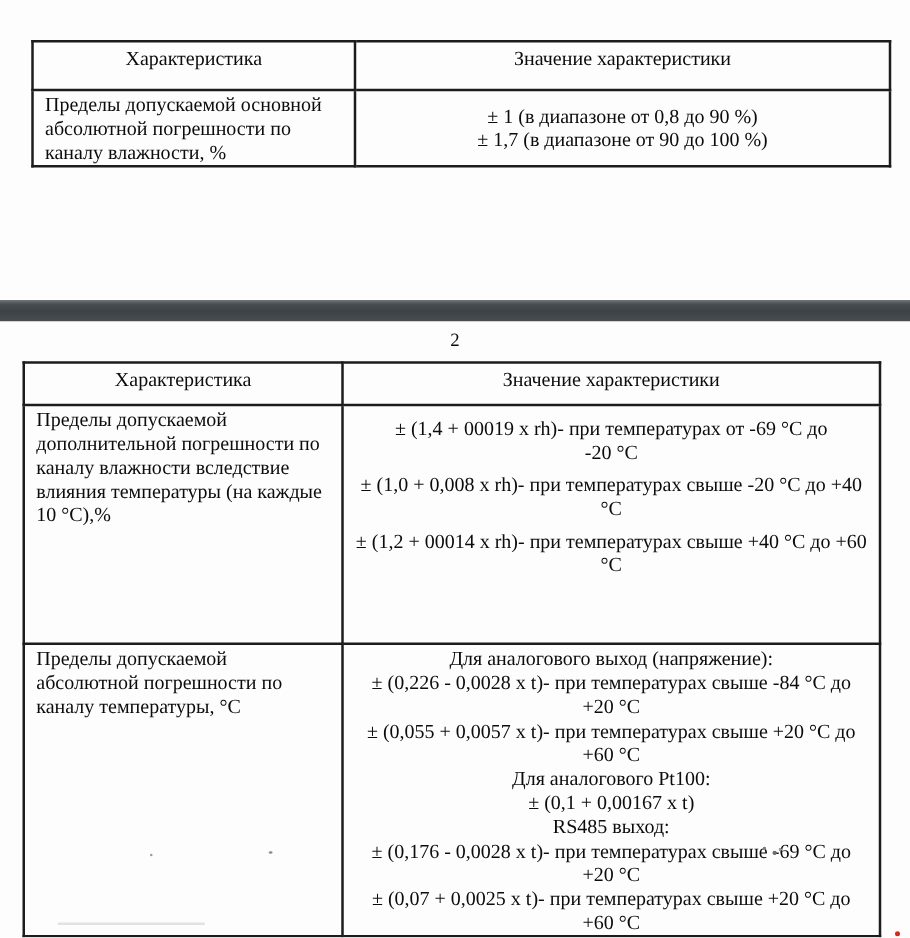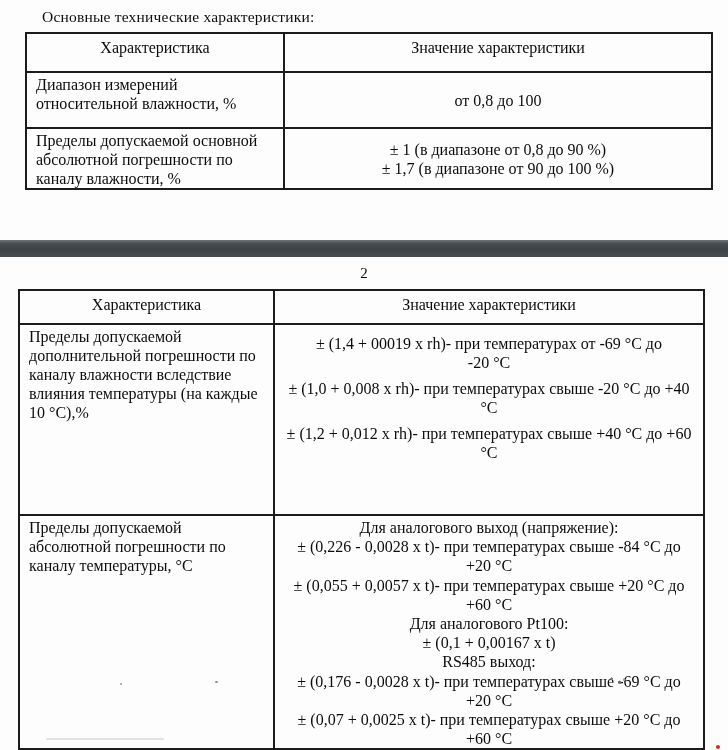--- a/index.html
+++ b/index.html
@@ -72,37 +72,30 @@
       radial-gradient(circle at 90% 40%, #9a9a9a 0 1px, transparent 1.5px);
   }
   .faint-line{left:46px;top:738px;width:118px;height:2px;background:#e2e2e2;border-radius:1px;}
   .red-speck{left:716px;top:745px;width:4px;height:4px;background:#cf2d1a;}
 </style>
 </head>
 <body>
 
 <div class="sheet">
 
-  <div class="doc-title">Основные технические характеристики:</div>
 
   <table class="doc-table t1">
     <colgroup>
         <col class="c-left">
         <col class="c-right">
       </colgroup>
     <tbody>
         <tr class="hdr">
       <td class="hdr-cell">Характеристика</td>
       <td class="hdr-cell">Значение характеристики</td>
-    </tr>
-    <tr class="r1">
-      <td class="char-cell">Диапазон измерений относительной влажности, %</td>
-      <td class="val-cell">
-        <div>от 0,8 до 100</div>
-      </td>
     </tr>
     <tr class="r2">
       <td class="char-cell">Пределы допускаемой основной абсолютной погрешности по каналу влажности, %</td>
       <td class="val-cell">
         <div>± 1 (в диапазоне от 0,8 до 90 %)</div>
         <div>± 1,7 (в диапазоне от 90 до 100 %)</div>
       </td>
     </tr>
   </tbody>
     </table>
@@ -127,21 +120,21 @@
       <td class="val-cell val-top">
         <div class="fgroup">
           <div>± (1,4 + 00019 x rh)-  при температурах от -69 °С до</div>
           <div>-20 °С</div>
         </div>
         <div class="fgroup">
           <div>± (1,0 + 0,008 x rh)-  при температурах свыше -20 °С до +40</div>
           <div>°С</div>
         </div>
         <div class="fgroup">
-          <div>± (1,2 + 0,012 x rh)-  при температурах свыше +40 °С до +60</div>
+          <div>± (1,2 + 00014 x rh)-  при температурах свыше +40 °С до +60</div>
           <div>°С</div>
         </div>
       </td>
     </tr>
 
 
     <tr class="r3">
       <td class="char-cell">Пределы допускаемой абсолютной погрешности по каналу температуры, °С</td>
       <td class="val-cell val-top">
         <div>Для аналогового выход (напряжение):</div>

